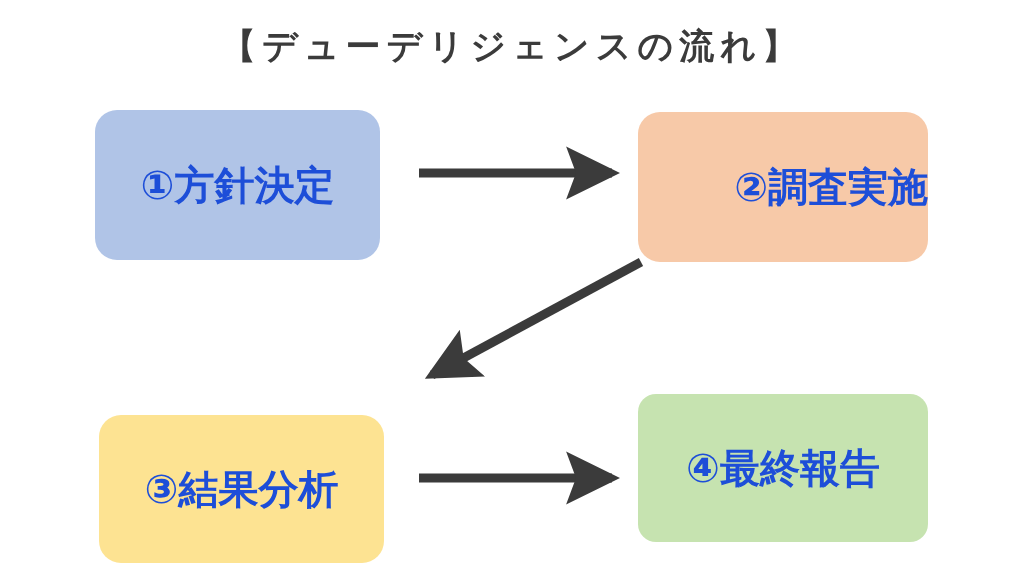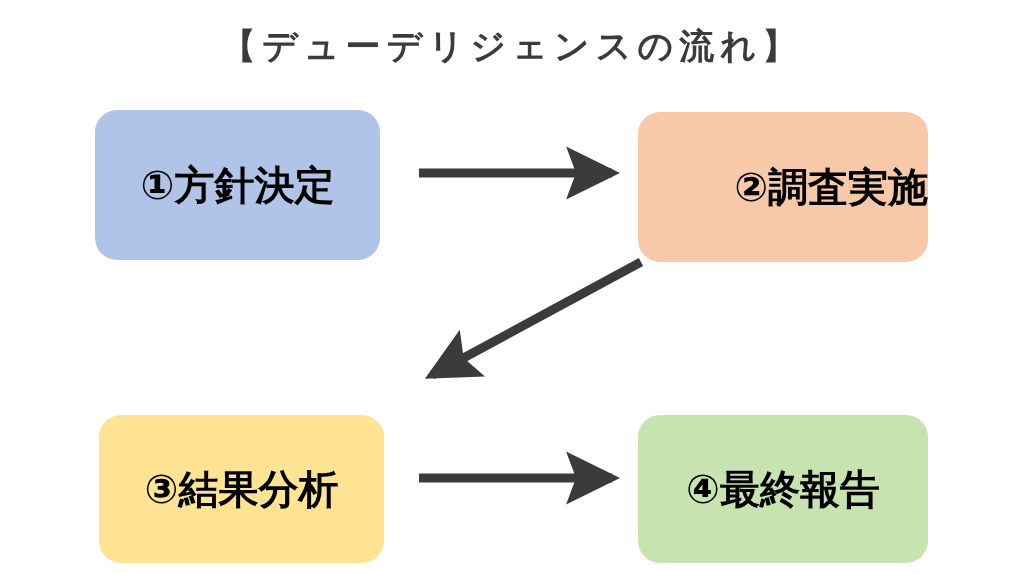--- a/index.html
+++ b/index.html
@@ -33,29 +33,29 @@
   .node {
     position: absolute;
     border-radius: 22px;
     display: flex;
     align-items: center;
     justify-content: center;
   }
   .node-label {
     font-size: 40px;
     font-weight: bold;
-    color: #000000;
+    color: #1d4ed8;
     letter-spacing: 0px;
     white-space: nowrap;
     line-height: 1;
   }
   #node-1 { left: 95px;  top: 110px; width: 285px; height: 150px; background: #b0c4e7; }
   #node-2 { left: 638px; top: 112px; width: 290px; height: 150px; background: #f7c9a8; justify-content: flex-end; }
   #node-3 { left: 99px;  top: 415px; width: 285px; height: 148px; background: #fde392; }
-  #node-4 { left: 638px; top: 415px; width: 290px; height: 148px; background: #c6e3b0; }
+  #node-4 { left: 638px; top: 394px; width: 290px; height: 148px; background: #c6e3b0; border-radius: 18px; }
 
   #arrow-layer {
     position: absolute;
     left: 0;
     top: 0;
     width: 1024px;
     height: 574px;
     pointer-events: none;
   }
 </style>

